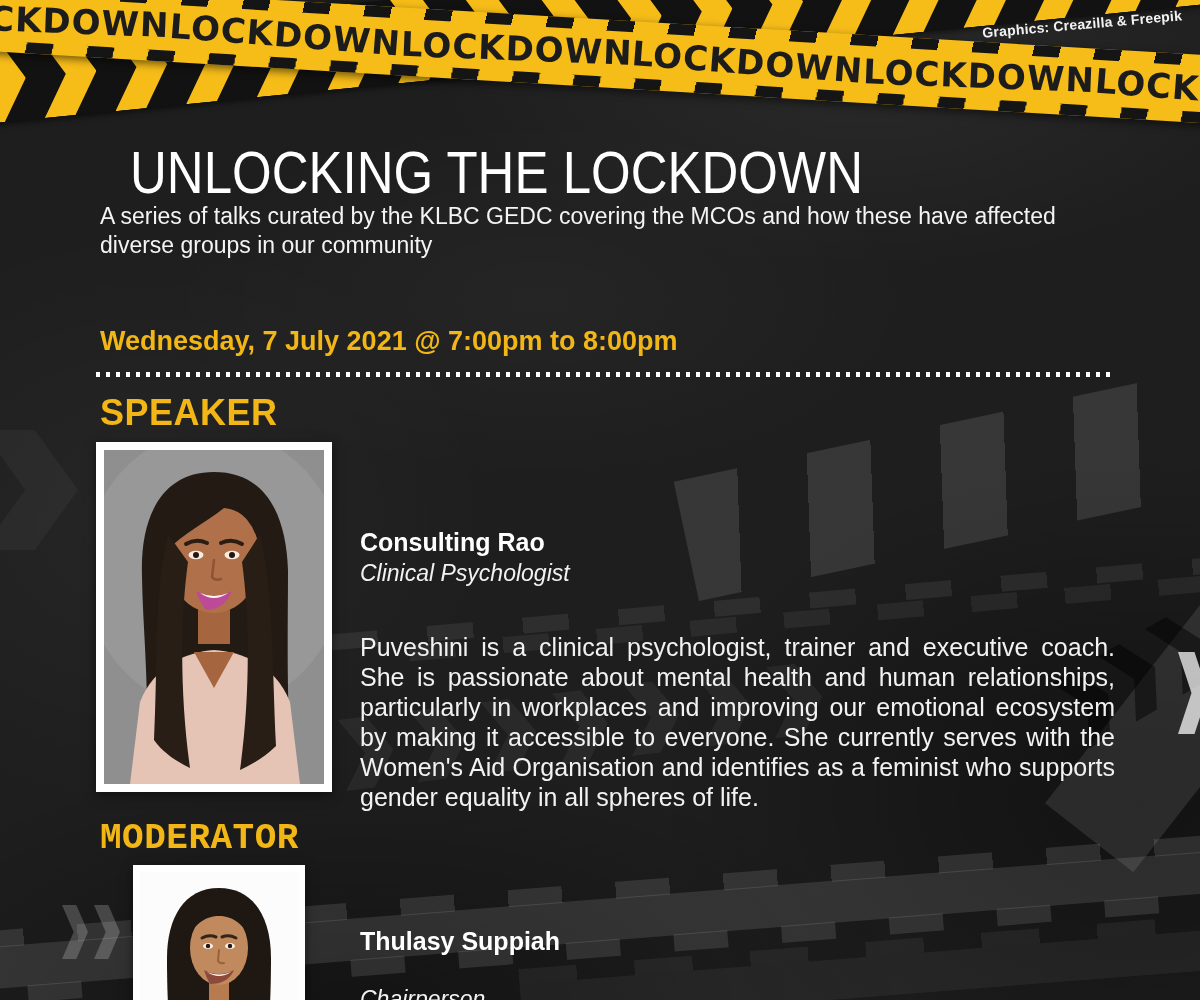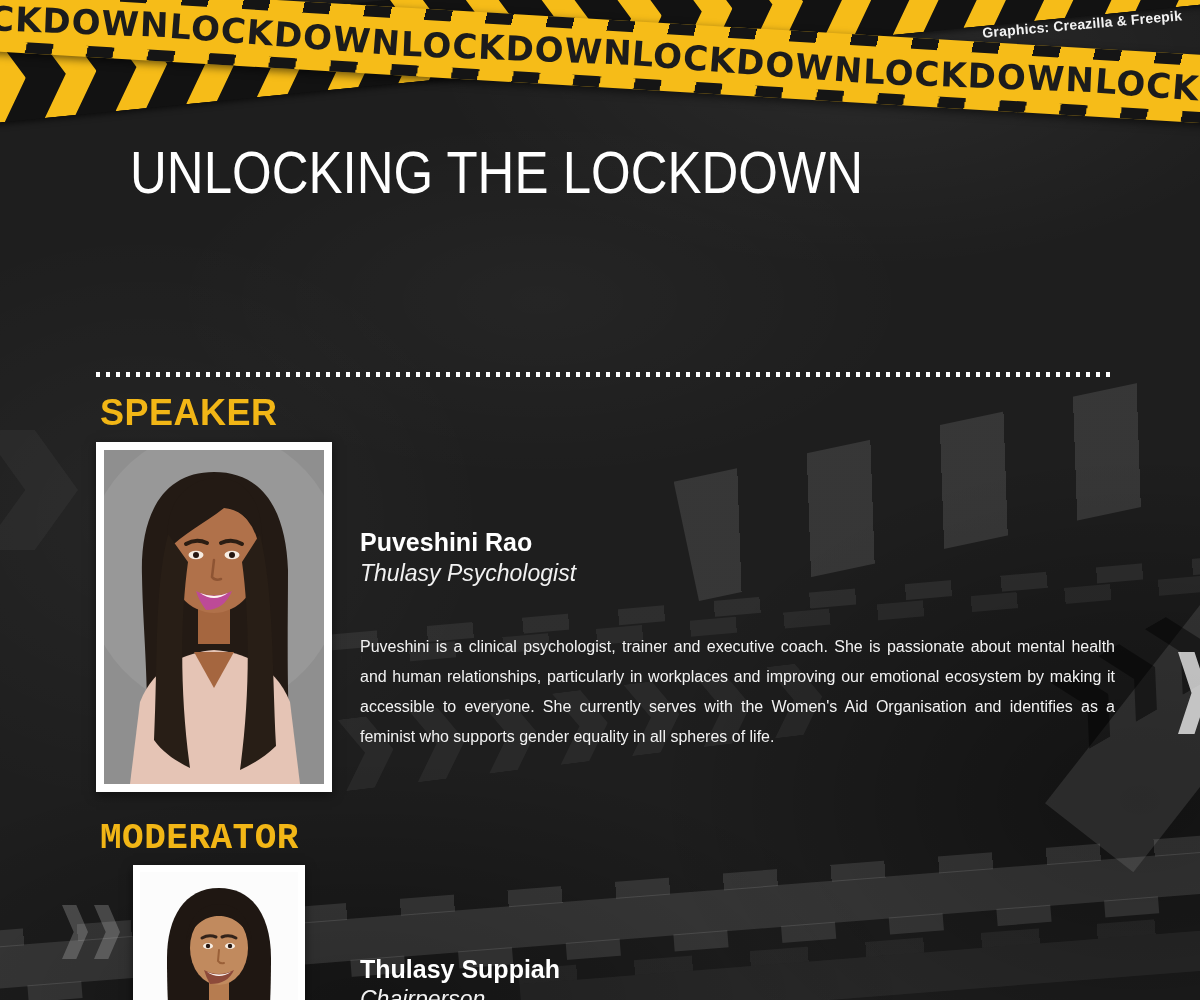--- a/index.html
+++ b/index.html
@@ -126,23 +126,23 @@
   .photo-speaker{left:96px;top:442px;width:236px;height:350px;}
   .photo-moderator{left:133px;top:865px;width:172px;height:210px;border-width:7px;}
   .photo-frame svg{display:block;width:100%;height:100%;}
   .person-name{position:absolute;left:360px;font-size:25px;font-weight:700;color:#fff;}
   .person-role{position:absolute;left:360px;font-size:23px;font-style:italic;color:#f2f2f2;}
   .speaker-name{top:528px;}
   .speaker-role{top:560px;}
   .speaker-org{top:592px;}
   .speaker-bio{
     position:absolute;left:360px;top:632px;width:755px;
-    font-size:16px;line-height:30px;color:#f2f2f2;text-align:justify;
-  }
-  .moderator-name{top:955px;}
+    font-size:25px;line-height:30px;color:#f2f2f2;text-align:justify;
+  }
+  .moderator-name{top:927px;}
   .moderator-role{top:986px;}
 </style>
 </head>
 <body>
 
 <div class="poster" style="--accent-yellow:#f2b616; --tape-yellow:#f6bc18;">
 
   <div class="band band-parallelograms"></div>
   <div class="band band-zipper-mid"></div>
   <div class="band band-zipper-mid2"></div>
@@ -199,20 +199,22 @@
     <span class="tape-word">LOCKDOWN</span>
     <span class="tape-word">LOCKDOWN</span>
     <span class="tape-word">LOCKDOWN</span>
 
   </div>
   <div class="credit">Graphics: Creazilla &amp; Freepik</div>
 
   <div class="series-title">
     <span class="condensed">UNLOCKING THE LOCKDOWN</span>
   </div>
+  <div class="series-subtitle">A series of talks curated by the KLBC GEDC covering the MCOs and how these have affected diverse groups in our community</div>
+  <div class="event-datetime">Wednesday, 7 July 2021 @ 7:00pm to 8:00pm</div>
   <div class="dotted-divider"></div>
 
   <div class="section-label speaker">SPEAKER</div>
   <div class="photo-frame photo-speaker">
     <svg viewBox="0 0 220 334">
       <rect x="0" y="0" width="220" height="334" fill="#8f8f8f"></rect>
       <ellipse cx="110" cy="120" rx="130" ry="140" fill="#989898"></ellipse>
 
       <path d="M110,22 C58,22 36,66 38,126 C39,186 46,232 42,334 L188,334 C182,240 184,186 184,120 C182,62 160,22 110,22 Z" fill="#231a14"></path>
 
@@ -235,22 +237,22 @@
       <ellipse cx="128" cy="105" rx="7.5" ry="4.2" fill="#f6ece2"></ellipse>
       <circle cx="92" cy="105" r="3" fill="#241510"></circle>
       <circle cx="128" cy="105" r="3" fill="#241510"></circle>
 
       <path d="M110,110 L108,127 Q111,131 117,129" stroke="#8e5433" stroke-width="2.5" fill="none" stroke-linecap="round"></path>
 
       <path d="M92,141 Q110,150 128,141 Q120,160 102,160 Q95,151 92,141 Z" fill="#bd4a97"></path>
       <path d="M96,143 Q110,149 124,143 Q110,153 96,143 Z" fill="#fdf6f2"></path>
     </svg>
   </div>
-  <div class="person-name speaker-name">Puveshini Rao</div>
-  <div class="person-role speaker-role">Thulasy Psychologist</div>
+  <div class="person-name speaker-name">Consulting Rao</div>
+  <div class="person-role speaker-role">Clinical Psychologist</div>
   <div class="speaker-bio">Puveshini is a clinical psychologist, trainer and executive coach. She is passionate about mental health and human relationships, particularly in workplaces and improving our emotional ecosystem by making it accessible to everyone. She currently serves with the Women's Aid Organisation and identifies as a feminist who supports gender equality in all spheres of life.</div>
 
   <div class="section-label moderator">MODERATOR</div>
   <div class="photo-frame photo-moderator">
     <svg viewBox="0 0 158 196">
       <rect x="0" y="0" width="158" height="196" fill="#fcfcfc"></rect>
 
       <path d="M79,16 C44,16 27,46 27,86 C27,130 29,162 35,196 L123,196 C129,162 131,130 131,86 C131,46 114,16 79,16 Z" fill="#1f1712"></path>
 
       <rect x="69" y="104" width="20" height="34" fill="#b67c50"></rect>

